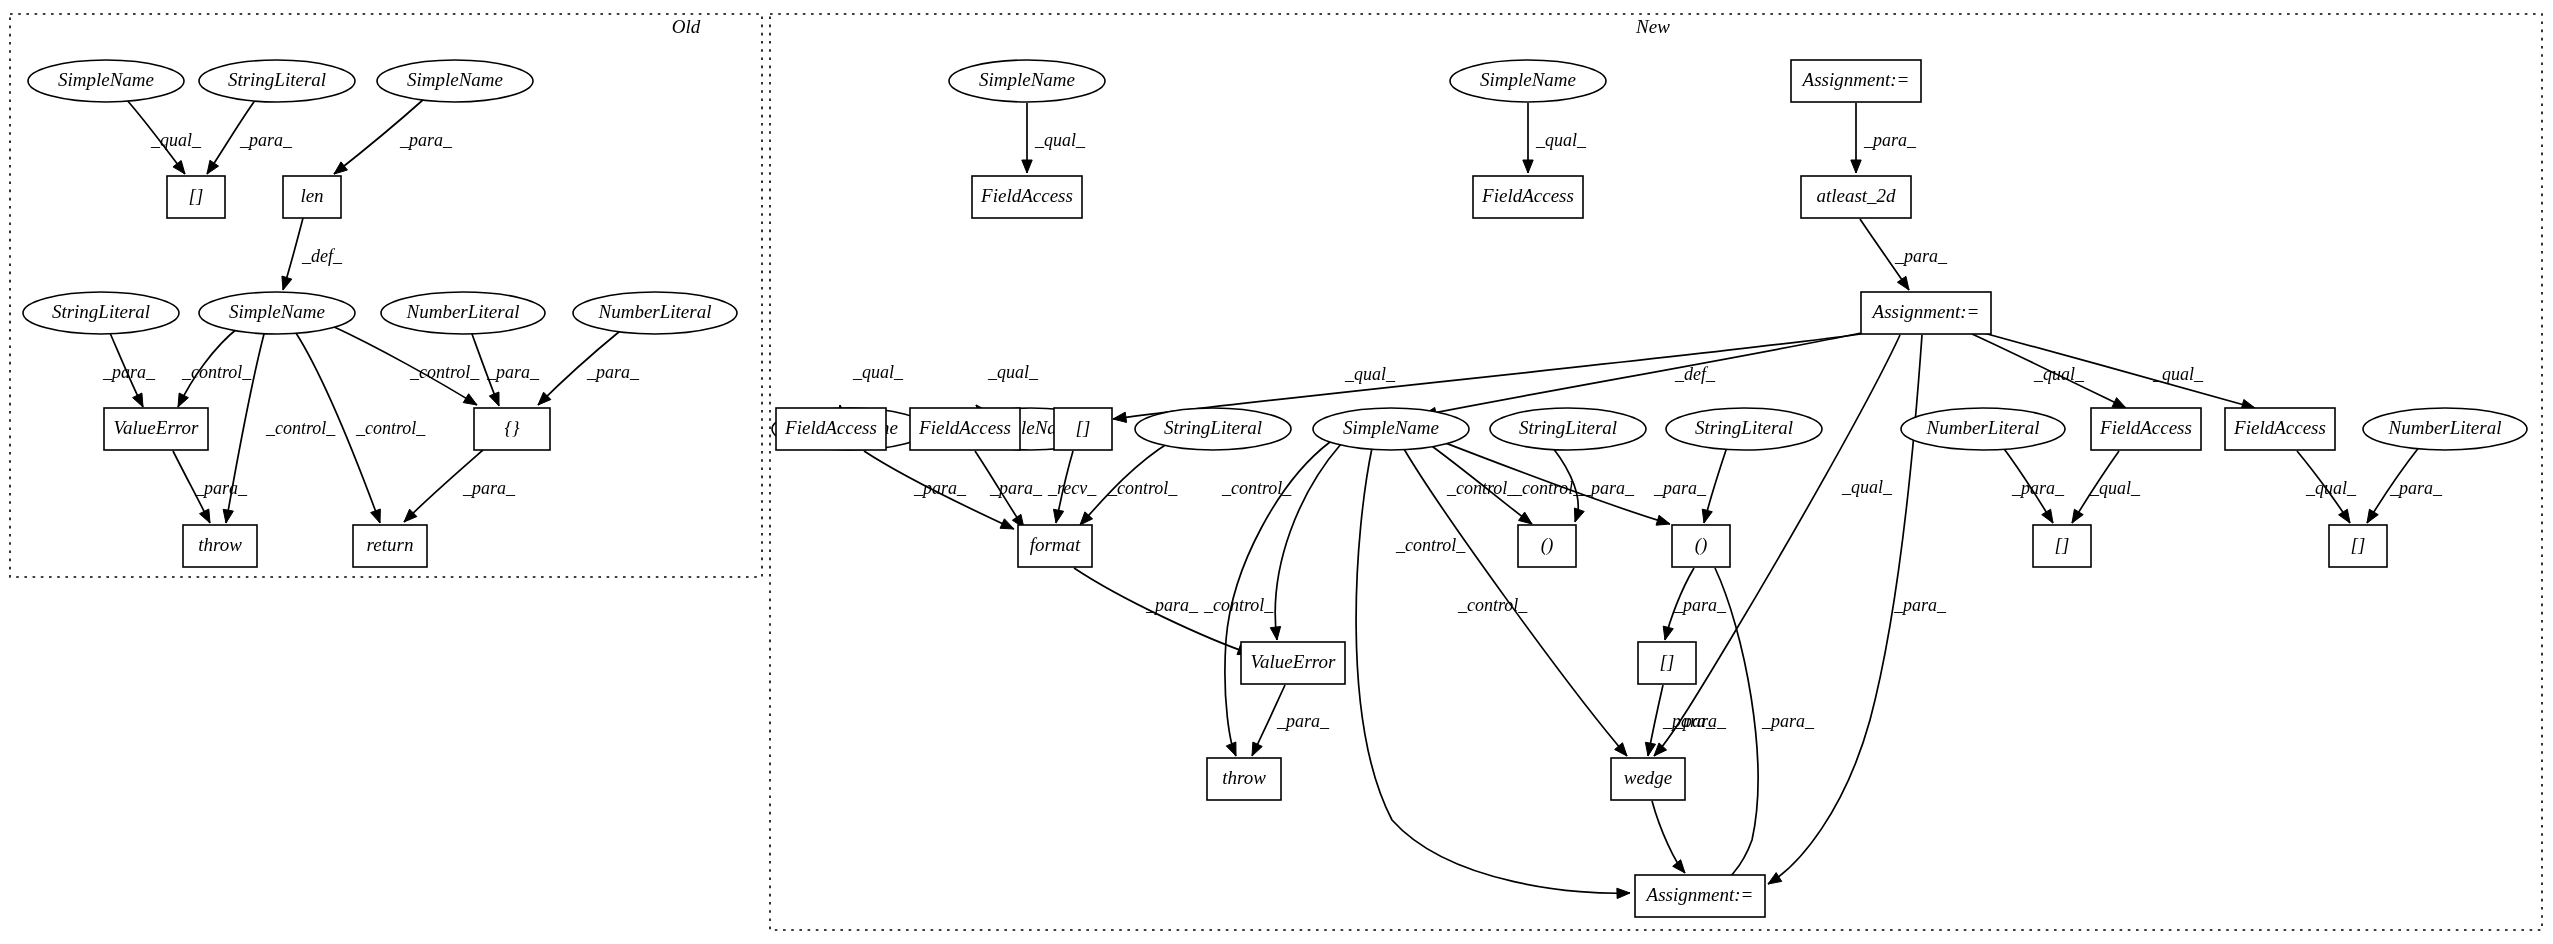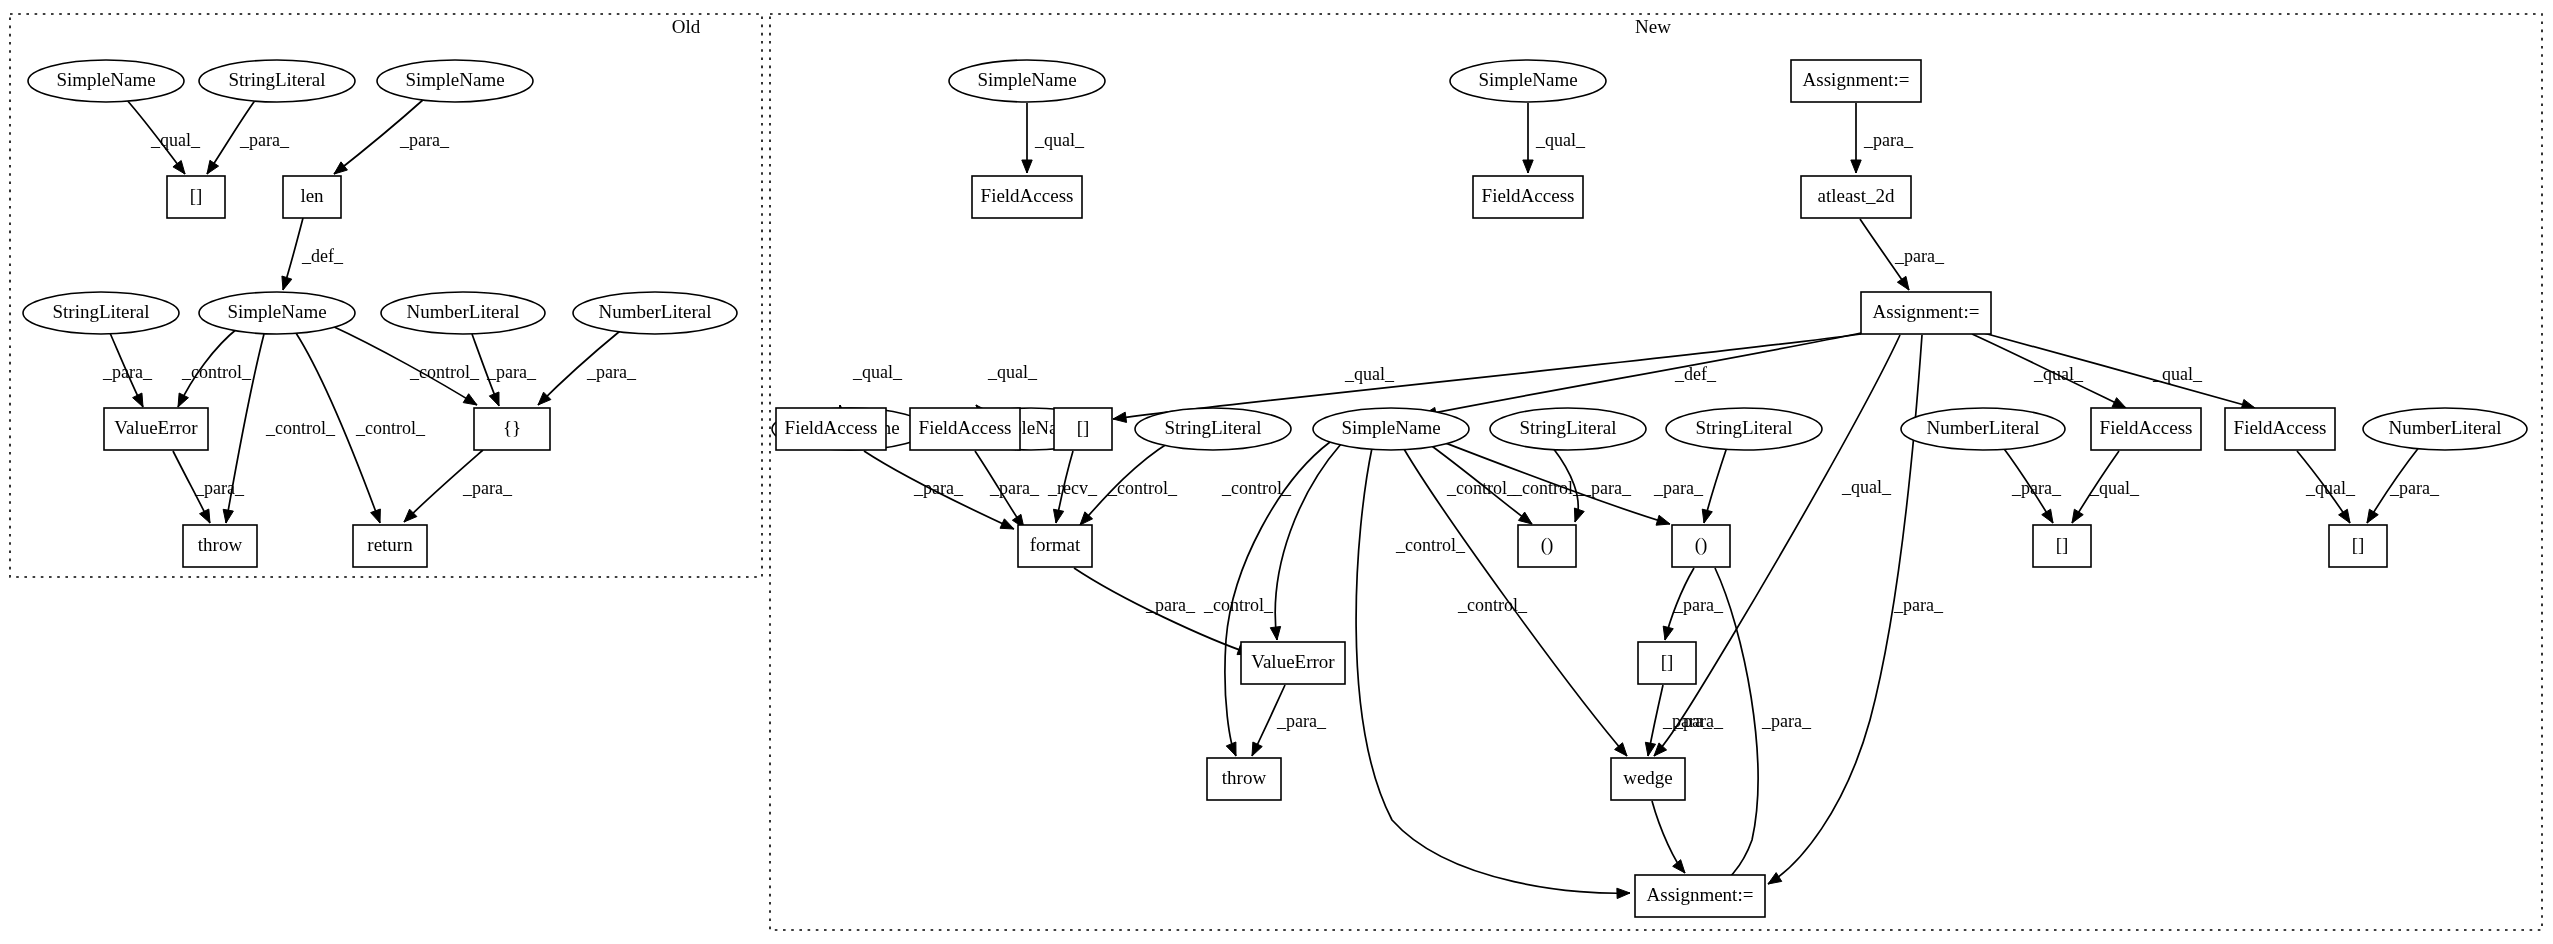--- a/index.html
+++ b/index.html
@@ -10,20 +10,21 @@
   body {
     width: 2553px;
     height: 944px;
     font-family: "Liberation Serif", "DejaVu Serif", serif;
     overflow: hidden;
   }
   #graph-root {
     position: relative;
     width: 2509px;
     height: 944px;
+    font-style: italic;
   }
   svg#graph-canvas {
     display: block;
     width: 2553px;
     height: 944px;
   }
   .cluster-border {
     fill: none;
     stroke: #000000;
     stroke-width: 1.6;

